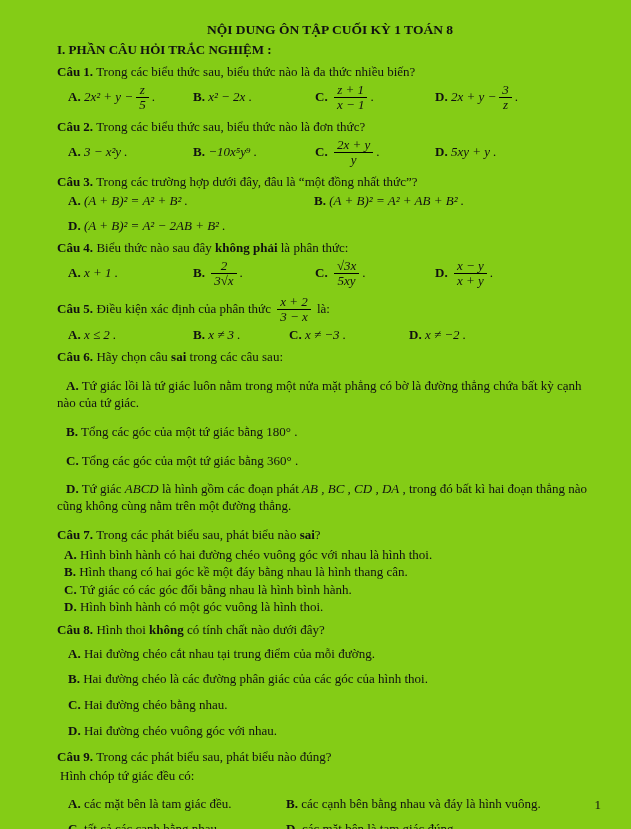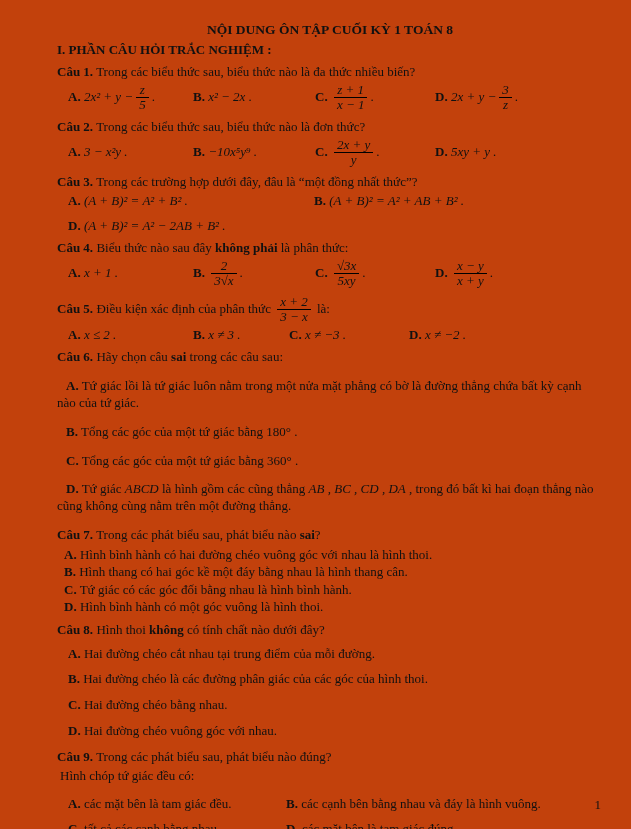--- a/index.html
+++ b/index.html
@@ -1,19 +1,19 @@
 <!DOCTYPE html>
 <html><head>
 <meta charset="utf-8">
 <style>
   html,body{margin:0;padding:0;}
   body{width:631px;height:829px;background:#ffffff;color:#111;
        font-family:"Liberation Serif","DejaVu Serif",serif;font-size:13px;}
   .page{position:relative;width:631px;height:829px;padding:22px 28px 18px 57px;
-        box-sizing:border-box;overflow:hidden;background:#c2410c;}
+        box-sizing:border-box;overflow:hidden;background:#84cc16;}
   .title{font-size:13.5px;font-weight:bold;text-align:center;margin:0 0 4px 0;}
   .section{font-size:13px;font-weight:bold;margin:0 0 6px 0;}
   .q{margin:0 0 6px 0;}
   .stem{margin:0 0 2px 0;line-height:1.3;}
   .q-label{font-weight:bold;}
   .opt-label{font-weight:bold;}
   .math{font-style:italic;}
   .frac{display:inline-block;vertical-align:middle;text-align:center;margin:0 3px;line-height:1.12;}
   .frac .num{display:block;border-bottom:1px solid #000;padding:0 3px;}
   .frac .den{display:block;padding:0 3px;}
@@ -89,21 +89,21 @@
       <span class="opt cw3"><b class="opt-label">C.</b> <span class="math">x ≠ −3 .</span></span>
       <span class="opt"><b class="opt-label">D.</b> <span class="math">x ≠ −2 .</span></span>
     </div>
   </div>
 
   <div class="q">
     <p class="stem"><b class="q-label">Câu 6.</b> <span>Hãy chọn câu </span><b>sai</b><span> trong các câu sau:</span></p>
     <p class="opt-par"><b class="opt-label">A.</b> <span>Tứ giác lồi là tứ giác luôn nằm trong một nửa mặt phẳng có bờ là đường thẳng chứa bất kỳ cạnh nào của tứ giác.</span></p>
     <p class="opt-par"><b class="opt-label">B.</b> <span>Tổng các góc của một tứ giác bằng 180° .</span></p>
     <p class="opt-par"><b class="opt-label">C.</b> <span>Tổng các góc của một tứ giác bằng 360° .</span></p>
-    <p class="opt-par"><b class="opt-label">D.</b> <span>Tứ giác </span><span class="math">ABCD</span><span> là hình gồm các cũng thẳng </span><span class="math">AB , BC , CD , DA</span><span> , trong đó bất kì hai đoạn thẳng nào cũng không cùng nằm trên một đường thẳng.</span></p>
+    <p class="opt-par"><b class="opt-label">D.</b> <span>Tứ giác </span><span class="math">ABCD</span><span> là hình gồm các đoạn phát </span><span class="math">AB , BC , CD , DA</span><span> , trong đó bất kì hai đoạn thẳng nào cũng không cùng nằm trên một đường thẳng.</span></p>
   </div>
 
   <div class="q">
     <p class="stem"><b class="q-label">Câu 7.</b> <span>Trong các phát biểu sau, phát biểu nào </span><b>sai</b><span>?</span></p>
     <p class="opt-tight"><b class="opt-label">A.</b> <span>Hình bình hành có hai đường chéo vuông góc với nhau là hình thoi.</span></p>
     <p class="opt-tight"><b class="opt-label">B.</b> <span>Hình thang có hai góc kề một đáy bằng nhau là hình thang cân.</span></p>
     <p class="opt-tight"><b class="opt-label">C.</b> <span>Tứ giác có các góc đối bằng nhau là hình bình hành.</span></p>
     <p class="opt-tight"><b class="opt-label">D.</b> <span>Hình bình hành có một góc vuông là hình thoi.</span></p>
   </div>
 

